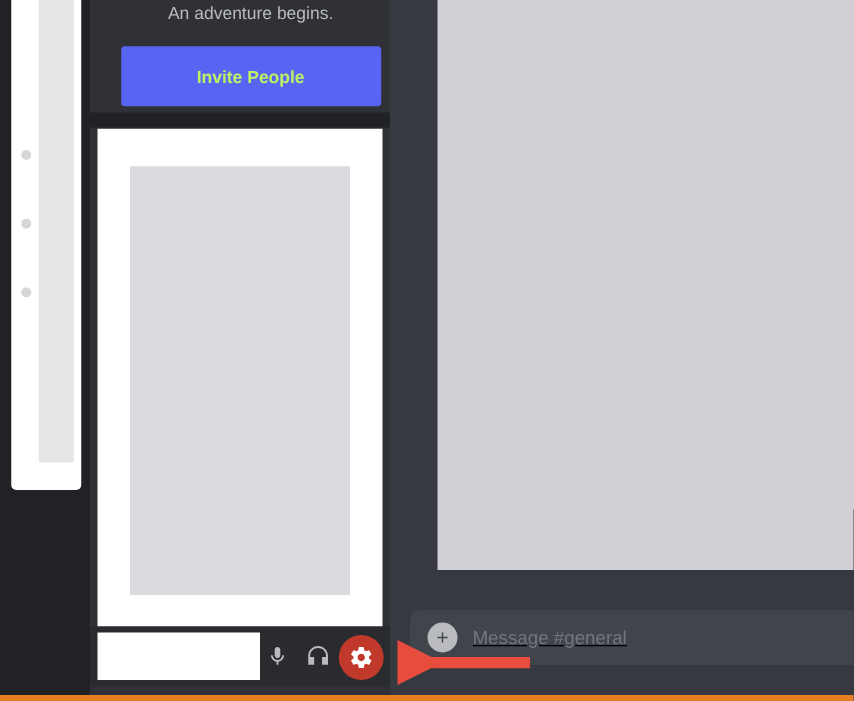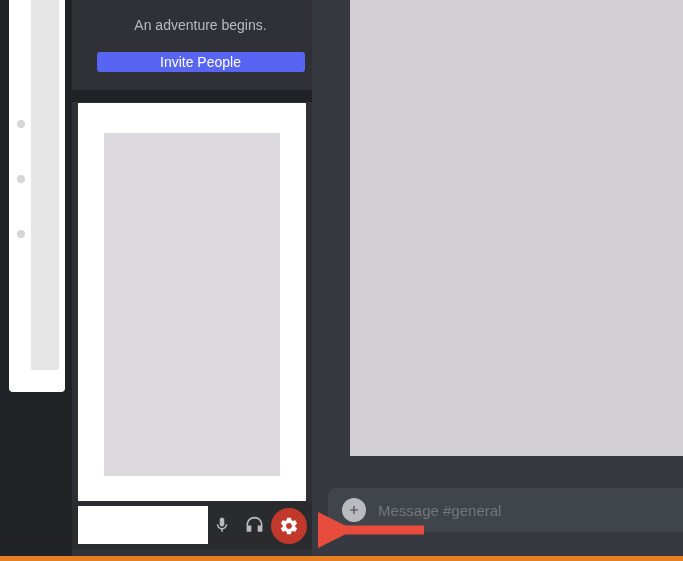--- a/index.html
+++ b/index.html
@@ -54,39 +54,39 @@
       height: 561px;
       background: #2f3136;
     }
     .welcome-panel {
       position: absolute;
       left: 16px;
       top: 0;
       width: 225px;
       background: transparent;
       text-align: center;
-      padding: 16px 8px;
+      padding: 1px 8px;
     }
     .welcome-text {
       color: #b9bbbe;
       font-size: 14px;
       line-height: 18px;
       text-align: center;
     }
     .invite-btn {
       margin: 18px auto 0;
       display: block;
       width: 208px;
-      height: 20px;
+      height: 48px;
       background: #5865f2;
-      color: #ffffff;
+      color: #bef264;
       border: none;
       border-radius: 3px;
       font-size: 14px;
-      font-weight: 400;
+      font-weight: 700;
       cursor: pointer;
     }
     .divider {
       position: absolute;
       left: 72px;
       top: 90px;
       width: 240px;
       height: 12px;
       background: #202225;
     }
@@ -166,20 +166,21 @@
     .message-bar-wrap {
       position: absolute;
       left: 328px;
       top: 488px;
       width: 355px;
       height: 44px;
       background: #40444b;
       border-radius: 8px 0 0 8px;
       display: flex;
       align-items: center;
+      text-decoration: underline;
     }
     .add-circle {
       width: 24px;
       height: 24px;
       margin-left: 14px;
       background: #b9bbbe;
       border-radius: 50%;
       display: flex;
       align-items: center;
       justify-content: center;

